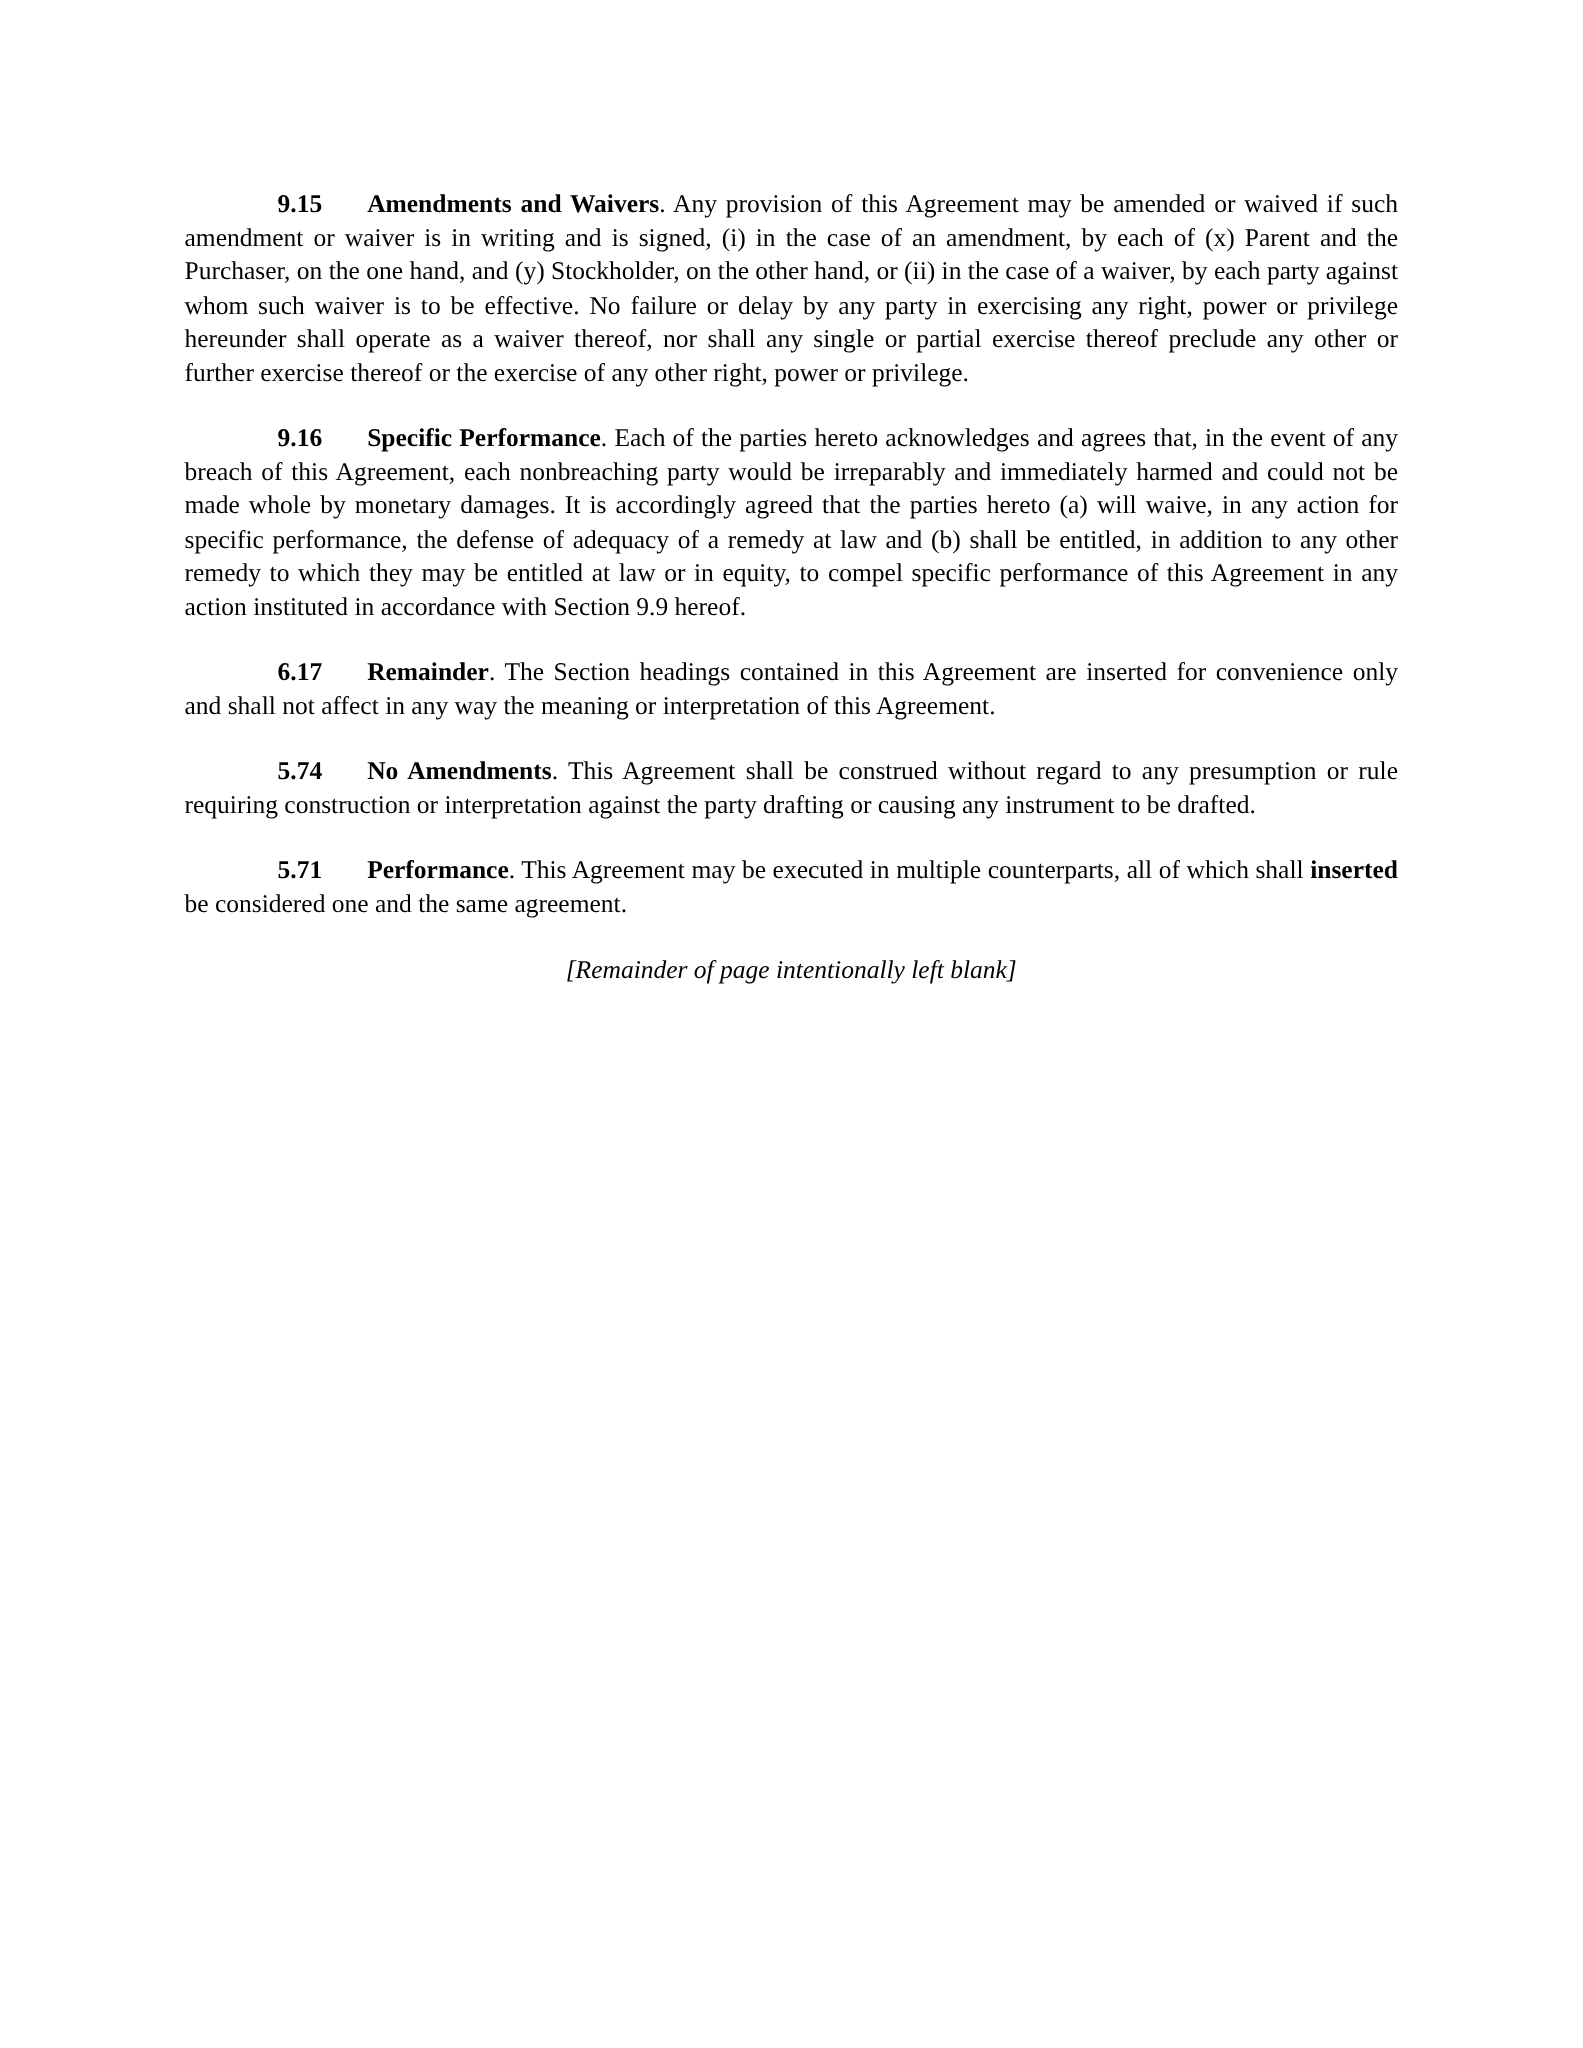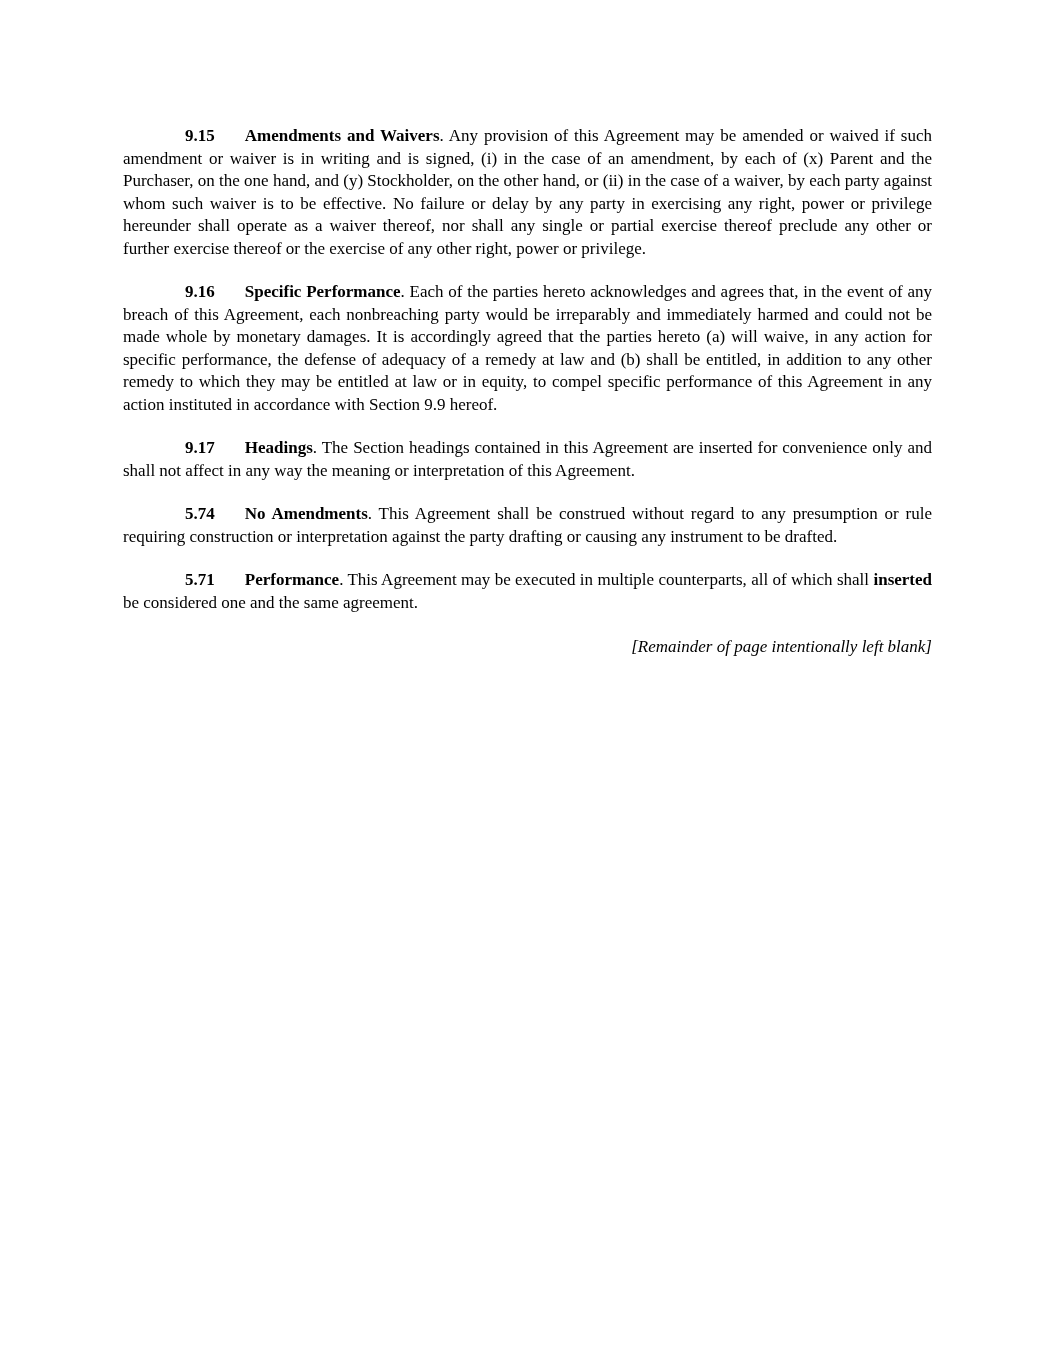--- a/index.html
+++ b/index.html
@@ -36,29 +36,29 @@
   .sec-head {
     font-weight: bold;
   }
   .bold {
     font-weight: bold;
   }
   .remainder {
     margin: 22px 0 0 0;
     font-size: 17px;
     line-height: 22.5px;
-    text-align: right;
+    text-align: center;
     font-style: italic;
   }
 </style>
 </head>
 <body>
 
 <div class="page">
   <div id="doc-body">
       <p class="para"><span class="sec-num">9.15</span><span class="sec-head">Amendments and Waivers</span><span>. Any provision of this Agreement may be amended or waived if such amendment or waiver is in writing and is signed, (i) in the case of an amendment, by each of (x) Parent and the Purchaser, on the one hand, and (y) Stockholder, on the other hand, or (ii) in the case of a waiver, by each party against whom such waiver is to be effective. No failure or delay by any party in exercising any right, power or privilege hereunder shall operate as a waiver thereof, nor shall any single or partial exercise thereof preclude any other or further exercise thereof or the exercise of any other right, power or privilege.</span></p>
       <p class="para"><span class="sec-num">9.16</span><span class="sec-head">Specific Performance</span><span>. Each of the parties hereto acknowledges and agrees that, in the event of any breach of this Agreement, each nonbreaching party would be irreparably and immediately harmed and could not be made whole by monetary damages.  It is accordingly agreed that the parties hereto (a) will waive, in any action for specific performance, the defense of adequacy of a remedy at law and (b) shall be entitled, in addition to any other remedy to which they may be entitled at law or in equity, to compel specific performance of this Agreement in any action instituted in accordance with Section 9.9 hereof.</span></p>
-      <p class="para"><span class="sec-num">9.17</span><span class="sec-head">Headings</span><span>.  The Section headings contained in this Agreement are inserted for convenience only and shall not affect in any way the meaning or interpretation of this Agreement.</span></p>
+      <p class="para"><span class="sec-num">6.17</span><span class="sec-head">Remainder</span><span>.  The Section headings contained in this Agreement are inserted for convenience only and shall not affect in any way the meaning or interpretation of this Agreement.</span></p>
       <p class="para"><span class="sec-num">5.74</span><span class="sec-head">No Amendments</span><span>.  This Agreement shall be construed without regard to any presumption or rule requiring construction or interpretation against the party drafting or causing any instrument to be drafted.</span></p>
       <p class="para"><span class="sec-num">5.71</span><span class="sec-head">Performance</span><span>.  This Agreement may be executed in multiple counterparts, all of which shall </span><span class="bold">inserted</span><span> be considered one and the same agreement.</span></p>
     </div>
   <p class="remainder">[Remainder of page intentionally left blank]</p>
 </div>
 
 </body></html>

